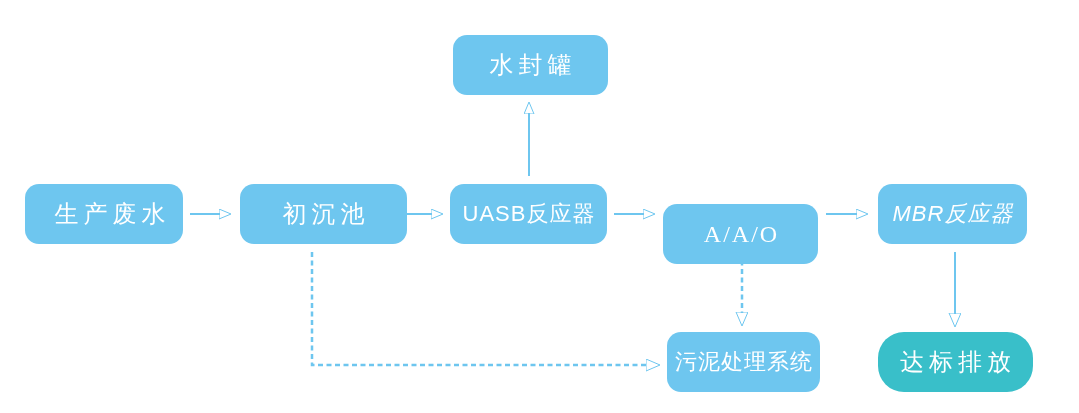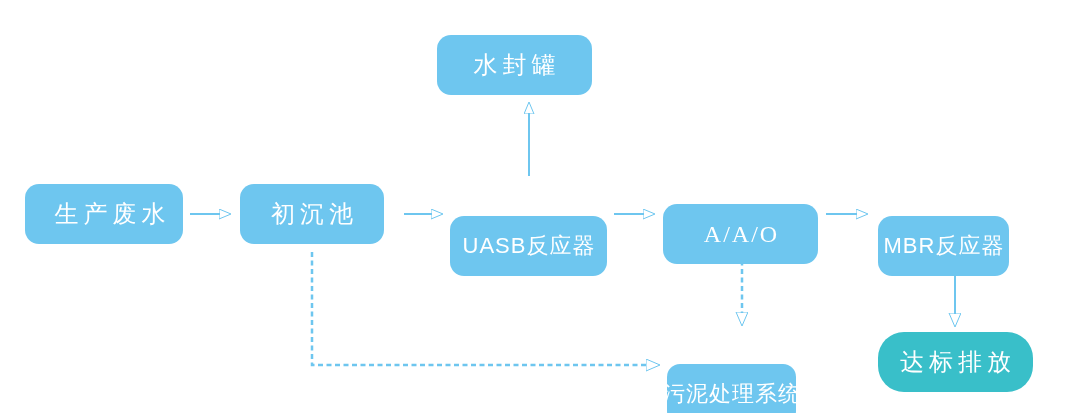--- a/index.html
+++ b/index.html
@@ -31,31 +31,31 @@
     border-radius:14px;
     background:var(--node-fill);
     color:var(--text-color);
     display:flex;align-items:center;justify-content:center;
     font-size:24px;
     letter-spacing:5px;
     text-indent:5px; 
     white-space:nowrap;
     box-sizing:border-box;
   }
-  .node.small{font-size:22px;letter-spacing:1px;text-indent:1px;margin-top:32px;}
+  .node.small{font-size:22px;letter-spacing:1px;text-indent:1px;}
   .node.terminal{background:var(--terminal-fill);}
   .node.latin{letter-spacing:2px;text-indent:2px;font-family:"Liberation Serif","DejaVu Serif",serif;margin-top:20px;}
   
   #n-production   {left:25px;  top:184px; width:158px;padding-left:12px;}
-  #n-primary      {left:240px; top:184px; width:144px;}
+  #n-primary      {left:240px; top:184px; width:167px;}
   #n-uasb         {left:450px; top:184px; width:157px;}
   #n-aao          {left:663px; top:184px; width:155px;}
-  #n-mbr          {left:878px; top:184px; width:131px;}
-  #n-waterseal    {left:437px; top:35px;  width:155px;}
-  #n-sludge       {left:667px; top:332px; width:129px;border-radius:13px;}
+  #n-mbr          {left:878px; top:184px; width:149px;font-style:italic;}
+  #n-waterseal    {left:453px; top:35px;  width:155px;}
+  #n-sludge       {left:667px; top:332px; width:153px;}
   #n-discharge    {left:878px; top:332px; width:155px;border-radius:26px;}
 </style>
 </head>
 <body>
 
 <div class="canvas">
 
   <svg class="edges" viewBox="0 0 1079 413" xmlns="http://www.w3.org/2000/svg">
     <defs>
       <marker id="ah" markerUnits="userSpaceOnUse" markerWidth="16" markerHeight="14" refX="1" refY="5" orient="auto">

